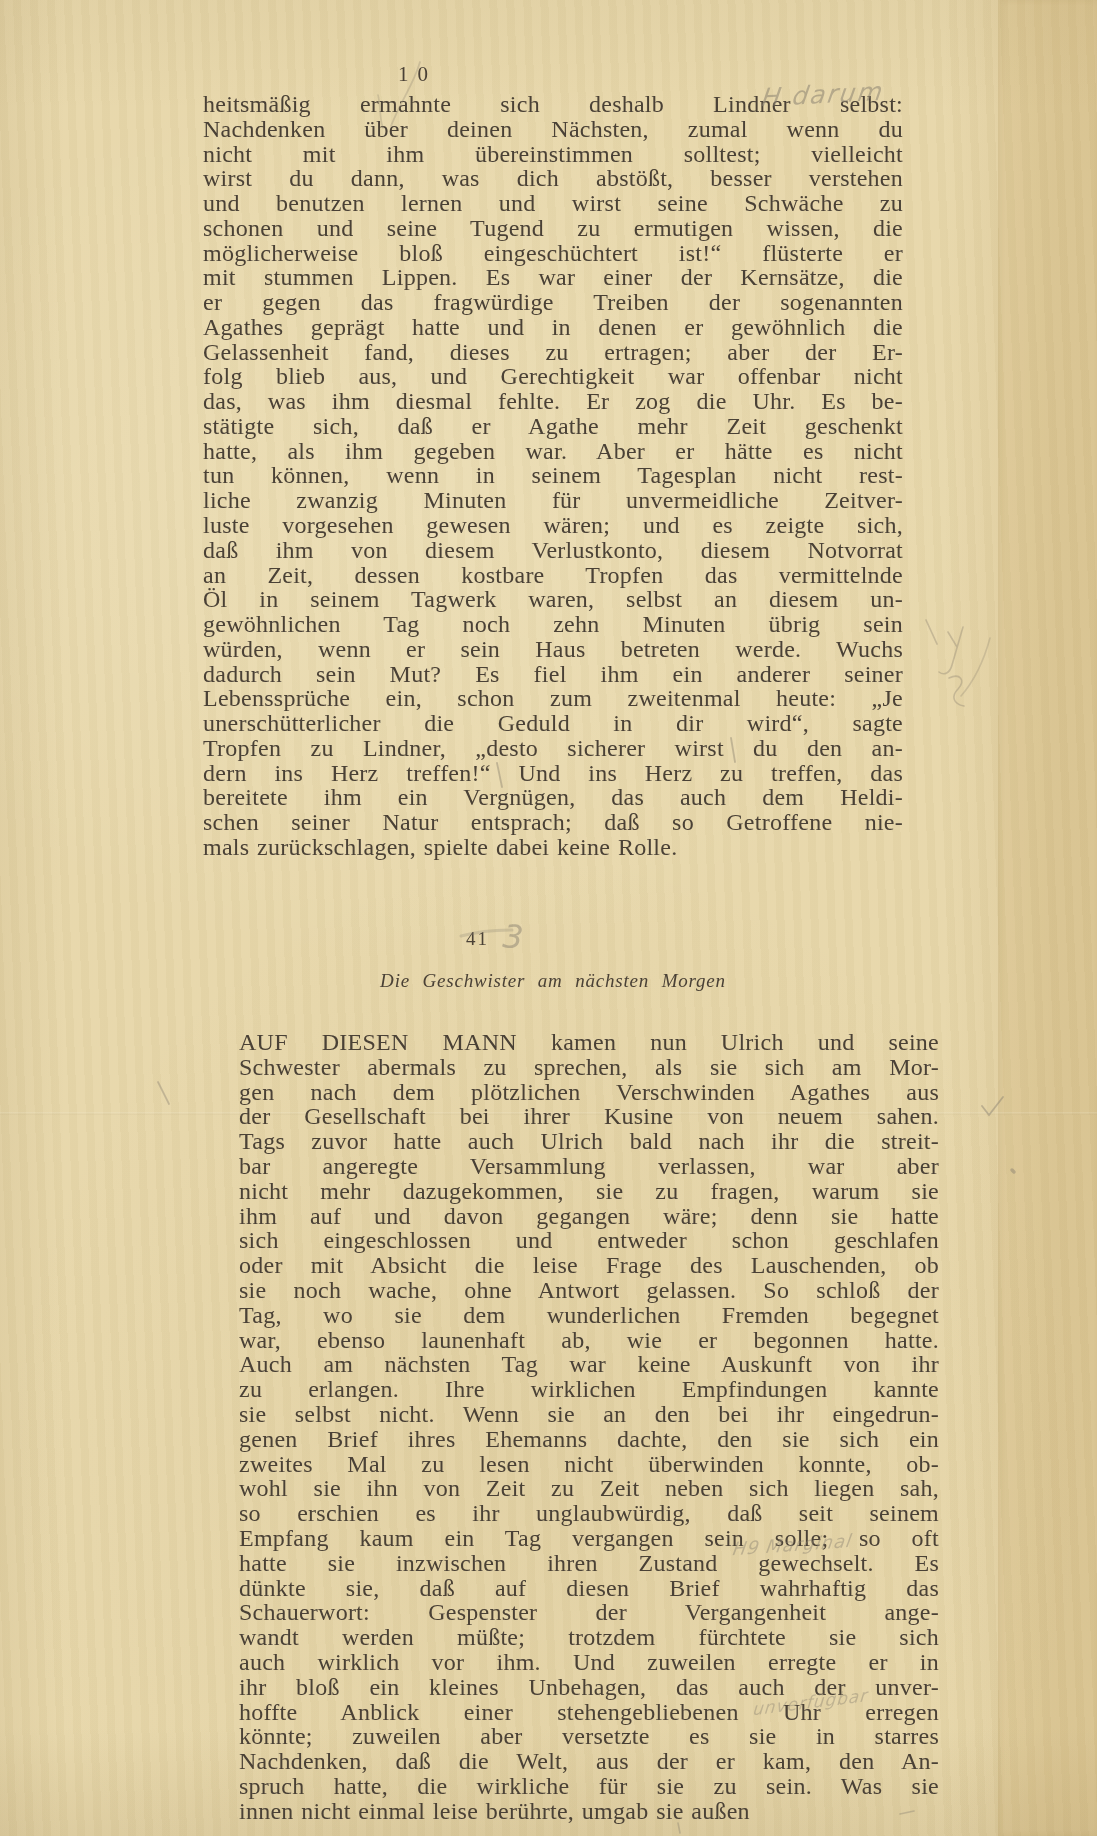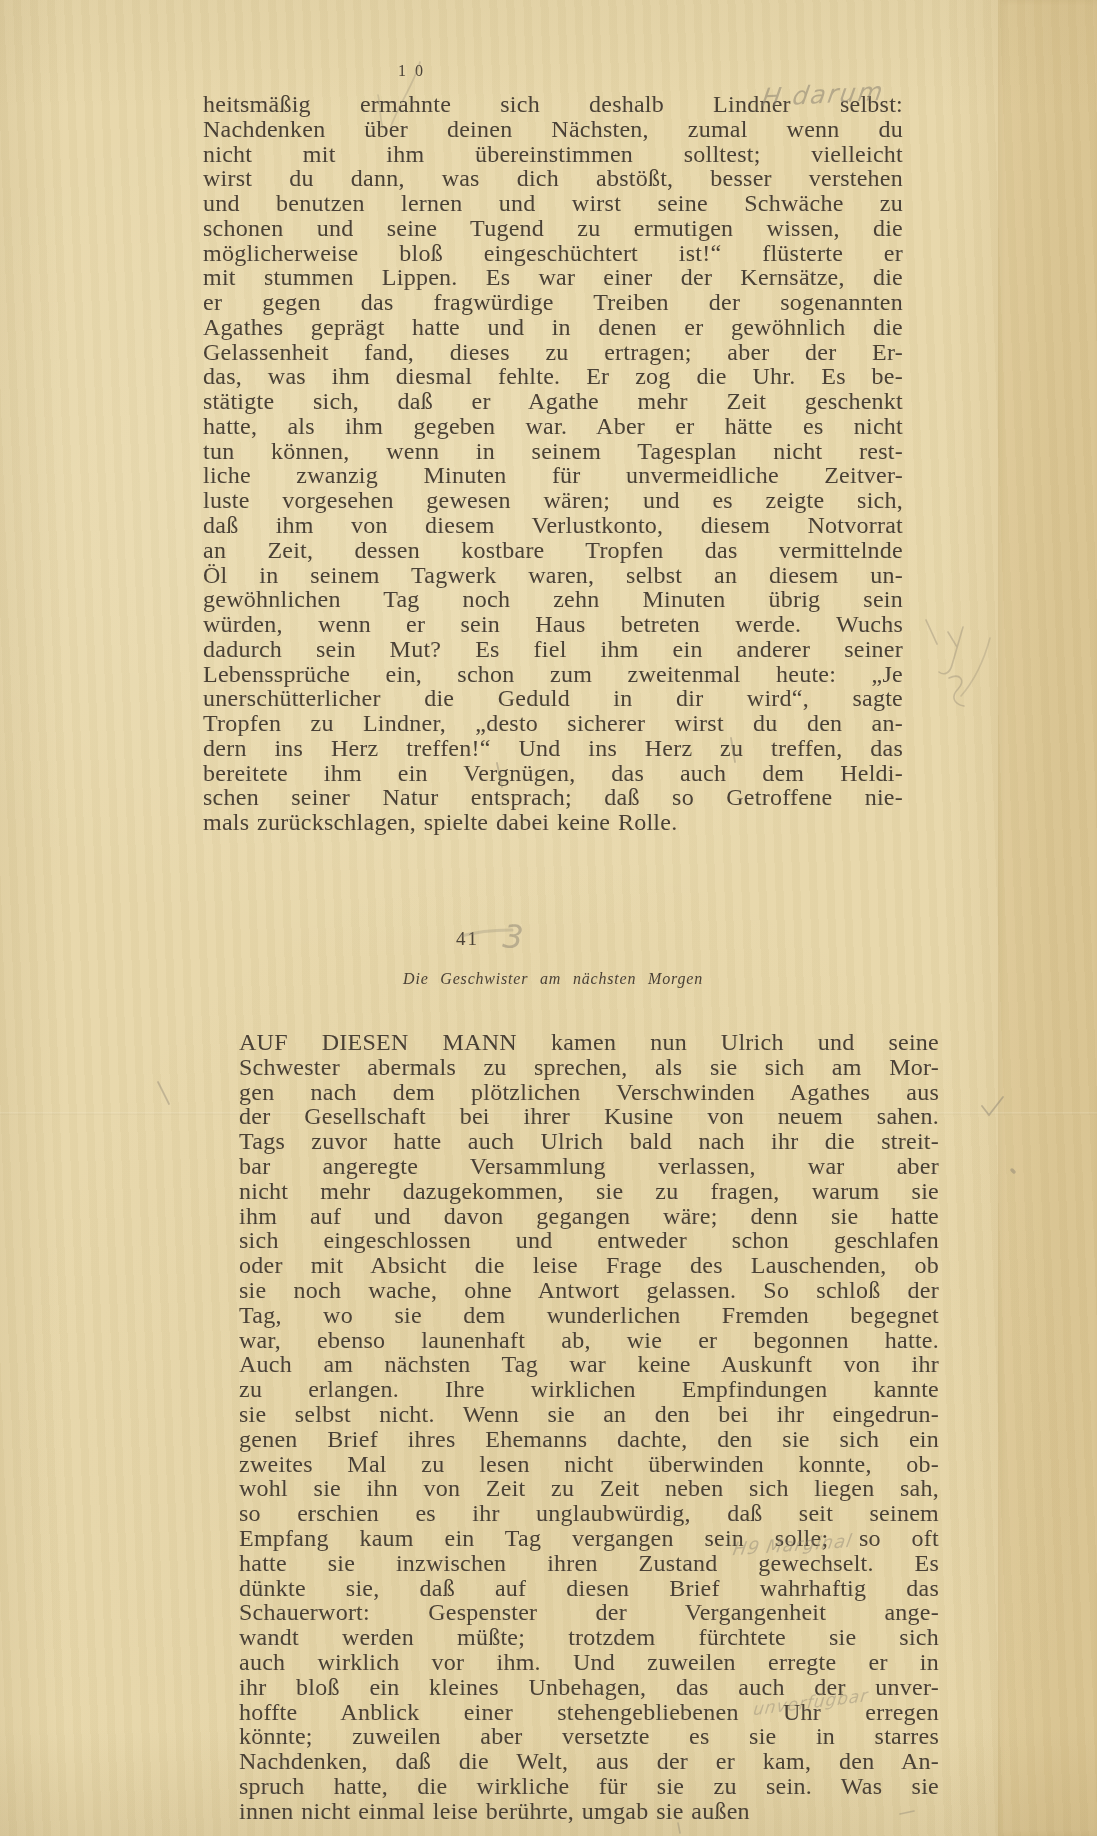--- a/index.html
+++ b/index.html
@@ -32,47 +32,47 @@
     pointer-events:none;
   }
   .crease{
     position:absolute;left:0;top:1112px;width:1097px;height:3px;
     background:linear-gradient(0deg, rgba(120,92,40,0.10), rgba(255,252,235,0.30));
     opacity:.6;pointer-events:none;
   }
   
   .page-number-top{
     position:absolute;left:398px;top:62px;
-    font-size:16px;letter-spacing:9px;color:var(--ink);
+    font-size:21px;letter-spacing:9px;color:var(--ink);
   }
   .text-block{
     position:absolute;left:203px;width:700px;
     color:var(--ink);
     font-size:24px;
     letter-spacing:0.25px;
     word-spacing:1.5px;
   }
   #block1{top:92px;}
   #block2{top:1030px;margin-left:36px;}
   #block1 .line{line-height:24.77px;}
   #block2 .line{line-height:24.8px;}
   .line{
     text-align:justify;
     text-align-last:justify;
     white-space:nowrap;
   }
   .line.line-last{text-align-last:left;}
   .section-number{
-    position:absolute;left:456px;top:928px;
+    position:absolute;left:466px;top:928px;
     font-size:19px;letter-spacing:2px;color:var(--ink);
   }
   .chapter-title{
     position:absolute;left:203px;top:970px;width:700px;
     text-align:center;font-style:italic;
-    font-size:16px;letter-spacing:0.8px;word-spacing:7px;
+    font-size:19px;letter-spacing:0.8px;word-spacing:7px;
     color:var(--ink);
     font-family:Liberation Serif, serif;
   }
   
   .handwriting{
     position:absolute;
     font-family:"DejaVu Sans",sans-serif;
     font-style:italic;
     color:var(--pencil);
     pointer-events:none;
@@ -97,20 +97,21 @@
     <div class="line">Nachdenken über deinen Nächsten, zumal wenn du</div>
     <div class="line">nicht mit ihm übereinstimmen solltest; vielleicht</div>
     <div class="line">wirst du dann, was dich abstößt, besser verstehen</div>
     <div class="line">und benutzen lernen und wirst seine Schwäche zu</div>
     <div class="line">schonen und seine Tugend zu ermutigen wissen, die</div>
     <div class="line">möglicherweise bloß eingeschüchtert ist!“ flüsterte er</div>
     <div class="line">mit stummen Lippen. Es war einer der Kernsätze, die</div>
     <div class="line">er gegen das fragwürdige Treiben der sogenannten</div>
     <div class="line">Agathes geprägt hatte und in denen er gewöhnlich die</div>
     <div class="line">Gelassenheit fand, dieses zu ertragen; aber der Er-</div>
+    <div class="line">folg blieb aus, und Gerechtigkeit war offenbar nicht</div>
     <div class="line">das, was ihm diesmal fehlte. Er zog die Uhr. Es be-</div>
     <div class="line">stätigte sich, daß er Agathe mehr Zeit geschenkt</div>
     <div class="line">hatte, als ihm gegeben war. Aber er hätte es nicht</div>
     <div class="line">tun können, wenn in seinem Tagesplan nicht rest-</div>
     <div class="line">liche zwanzig Minuten für unvermeidliche Zeitver-</div>
     <div class="line">luste vorgesehen gewesen wären; und es zeigte sich,</div>
     <div class="line">daß ihm von diesem Verlustkonto, diesem Notvorrat</div>
     <div class="line">an Zeit, dessen kostbare Tropfen das vermittelnde</div>
     <div class="line">Öl in seinem Tagwerk waren, selbst an diesem un-</div>
     <div class="line">gewöhnlichen Tag noch zehn Minuten übrig sein</div>

